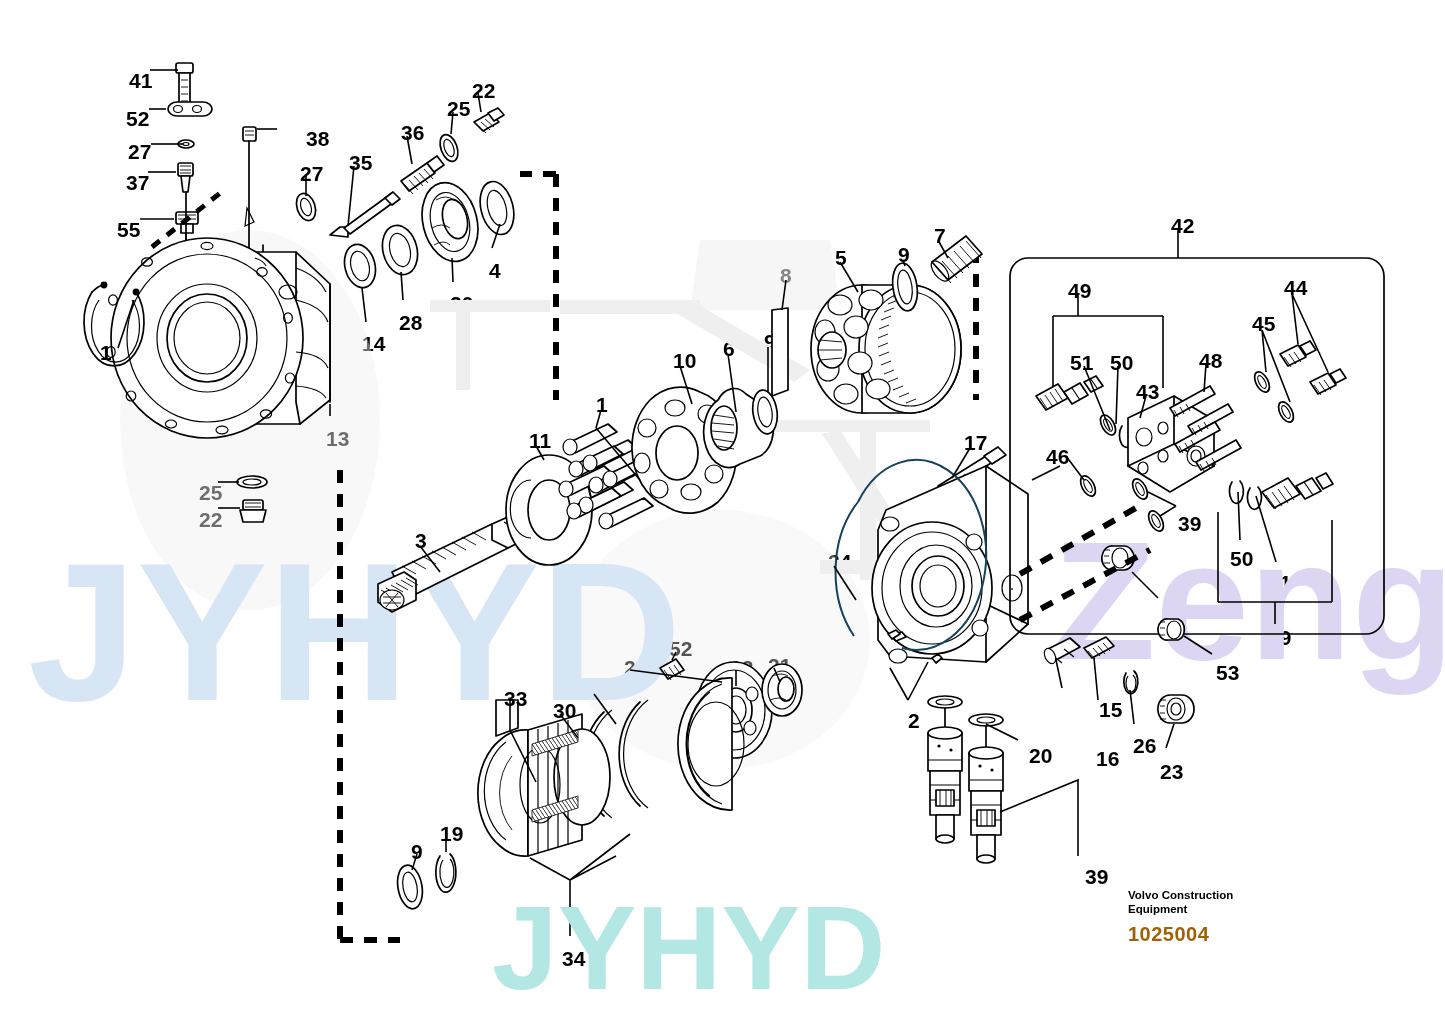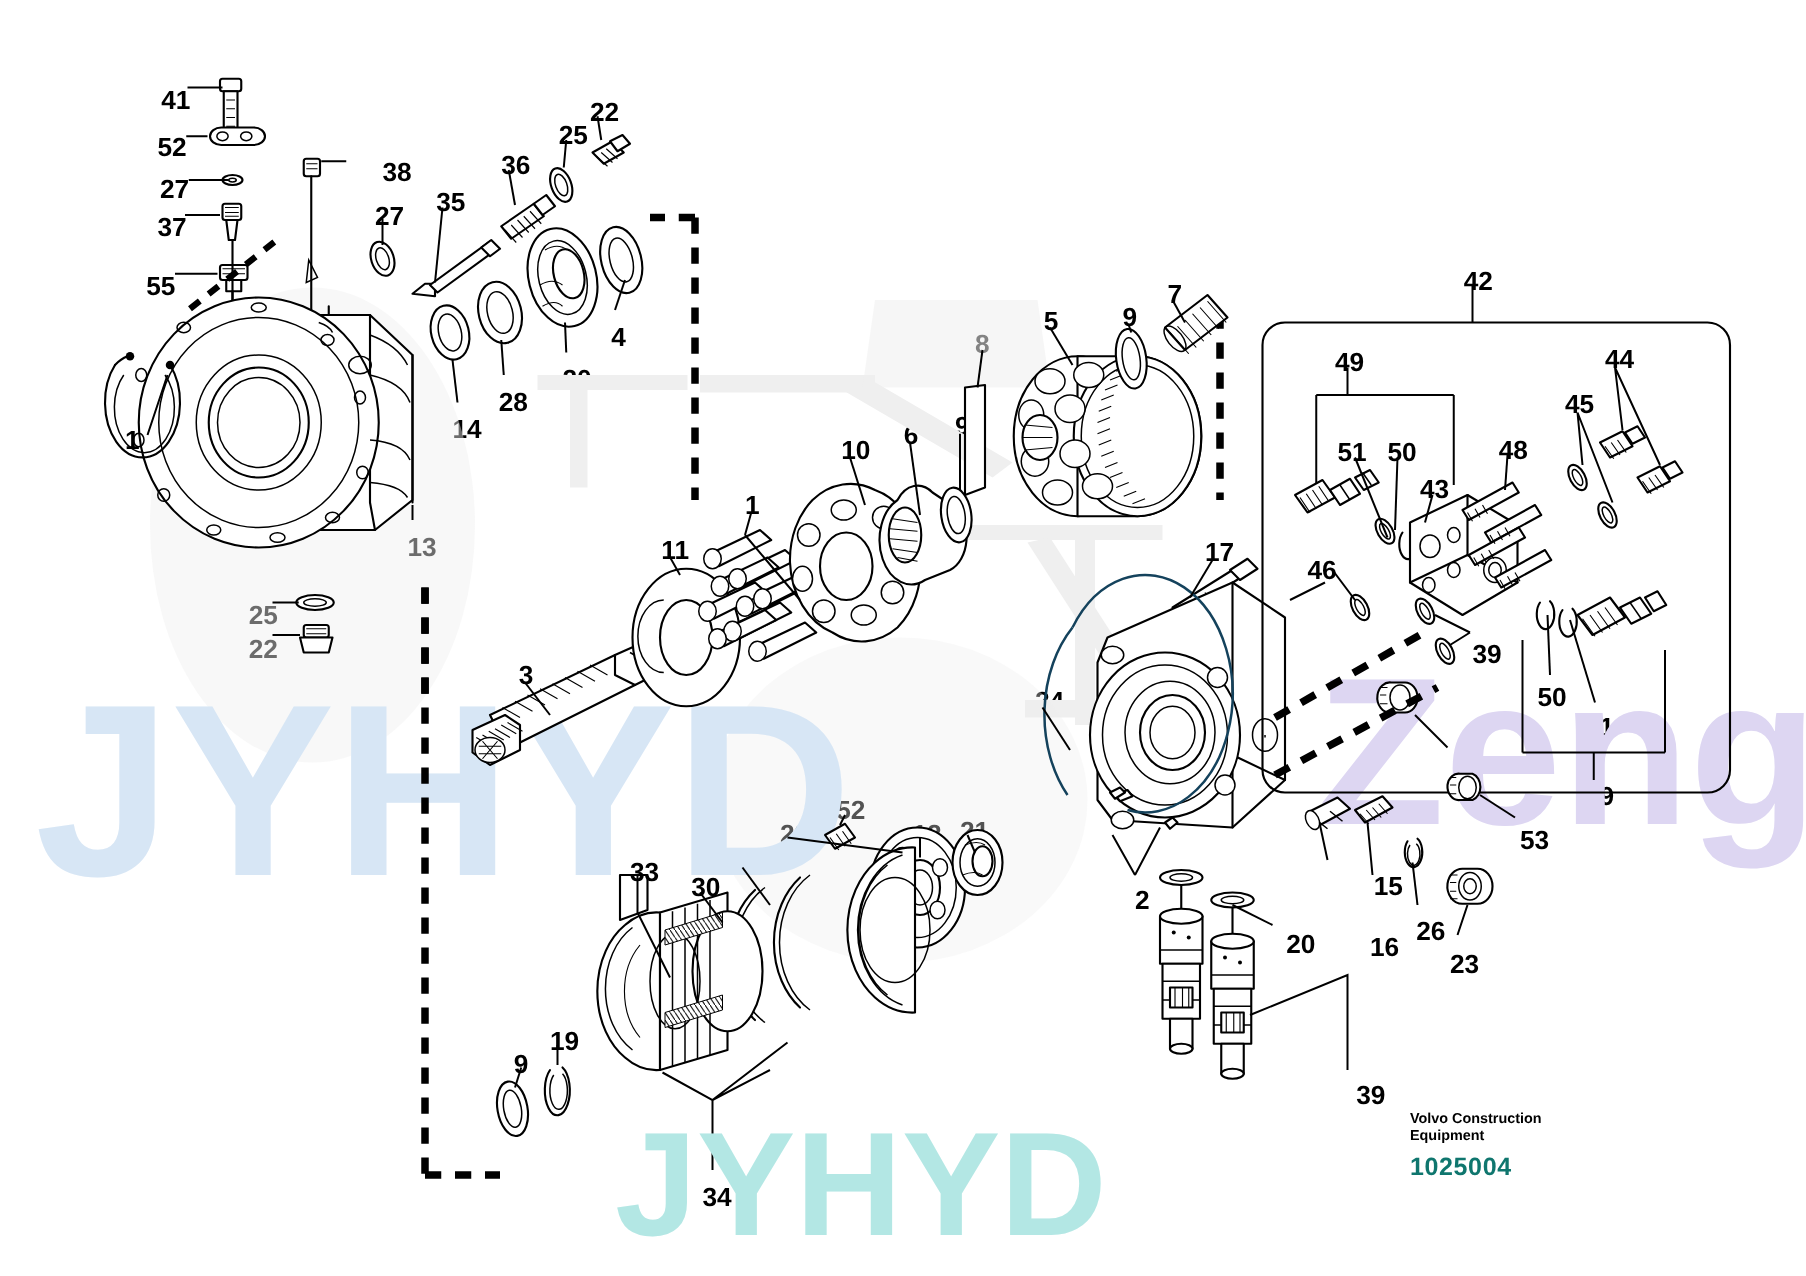--- a/index.html
+++ b/index.html
@@ -11,21 +11,21 @@
        color:#000;font-size:21px;line-height:1;white-space:nowrap;}
   .wm{position:absolute;font-family:"Liberation Sans",sans-serif;font-weight:bold;
       white-space:nowrap;pointer-events:none;}
   #wm-phone{left:34px;top:34px;font-size:123px;color:#f4a3a0;letter-spacing:-1px;
             z-index:40;opacity:.95;}
   #wm-jyhyd-blue{left:28px;top:520px;font-size:196px;color:#d7e6f5;z-index:5;}
   #wm-zeng{left:1053px;top:505px;font-size:168px;color:#ddd6f2;z-index:5;}
   #wm-jyhyd-cyan{left:492px;top:880px;font-size:118px;color:#b3e7e4;z-index:38;}
   #brand{position:absolute;left:1128px;top:888px;width:250px;z-index:30;}
   #brand .b1{font-size:11.5px;font-weight:bold;color:#000;line-height:1.25;}
-  #brand .b2{font-size:20px;font-weight:bold;color:#0f766e;margin-top:6px;letter-spacing:.5px;}
+  #brand .b2{font-size:20px;font-weight:bold;color:#a16207;margin-top:6px;letter-spacing:.5px;}
 </style>
 </head>
 <body>
 
 <div id="stage">
 
   <svg class="layer" style="z-index:2" viewBox="0 0 1445 1021">
     <g fill="#efefef" stroke="none">
       <path d="M560 300 l140 0 l0 14 l-140 0 z"></path>
       <path d="M690 300 l120 70 l-16 12 l-120 -70 z"></path>

